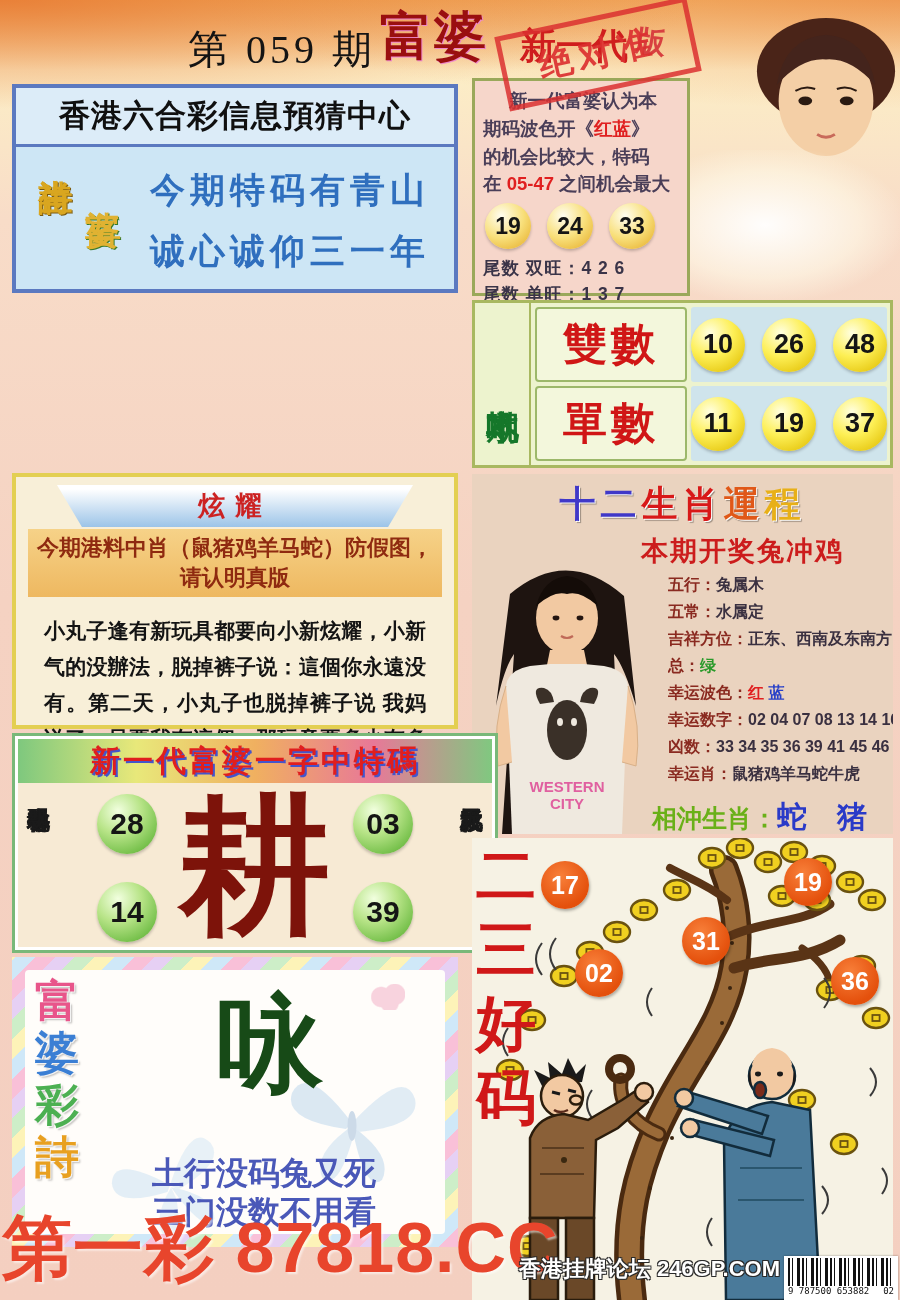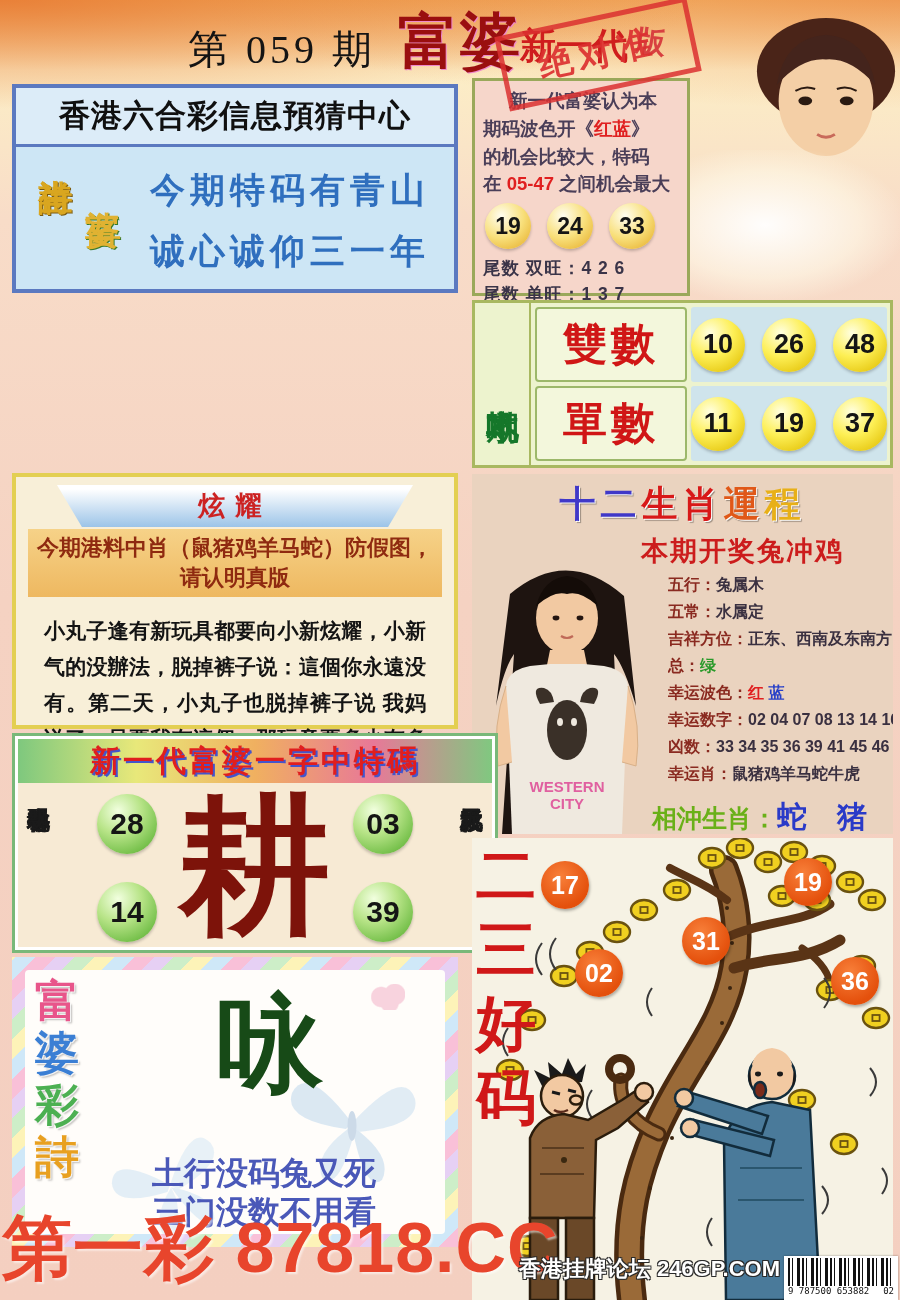--- a/index.html
+++ b/index.html
@@ -5,22 +5,22 @@
   html,body{margin:0;padding:0;}
   .page{position:relative;width:900px;height:1300px;overflow:hidden;
     font-family:"Liberation Sans",sans-serif;
     background:linear-gradient(180deg,#f2b868 0px,#fceec6 70px,#f8dcc8 220px,#f5d2c2 600px,#f4cfc0 100%);}
   .corner-glow{position:absolute;left:0;top:0;width:900px;height:140px;
     background:radial-gradient(ellipse at 0% 0%,rgba(230,110,40,.75),transparent 55%),
                radial-gradient(ellipse at 100% 0%,rgba(235,120,60,.45),transparent 55%);}
   
   .issue{position:absolute;left:188px;top:22px;font-family:"Liberation Serif",serif;
     font-size:40px;color:#141414;letter-spacing:4px;}
-  .brand{position:absolute;left:398px;top:2px;font-family:"Liberation Serif",serif;
-    font-weight:900;font-size:60px;color:#9a0f0f;letter-spacing:2px;text-shadow:1px 1px 0 #e8c;}
+  .brand{position:absolute;left:380px;top:2px;font-family:"Liberation Serif",serif;
+    font-weight:900;font-size:52px;color:#9a0f0f;letter-spacing:2px;text-shadow:1px 1px 0 #e8c;}
   .edition{position:absolute;left:520px;top:22px;font-family:"Liberation Serif",serif;
     font-weight:900;font-size:36px;color:#cf1d1d;}
   .edition-suffix{position:absolute;left:636px;top:22px;font-family:"Liberation Serif",serif;
     font-weight:900;font-size:30px;color:#d84040;transform:rotate(8deg);}
   .stamp{position:absolute;left:500px;top:16px;width:186px;height:66px;z-index:6;
     border:5px solid rgba(219,48,48,.85);transform:rotate(-12deg);
     display:flex;align-items:center;justify-content:center;
     font-family:"Liberation Serif",serif;font-weight:900;font-size:34px;
     letter-spacing:6px;color:rgba(219,48,48,.92);}
   .head-photo{position:absolute;left:752px;top:14px;width:148px;height:148px;}

